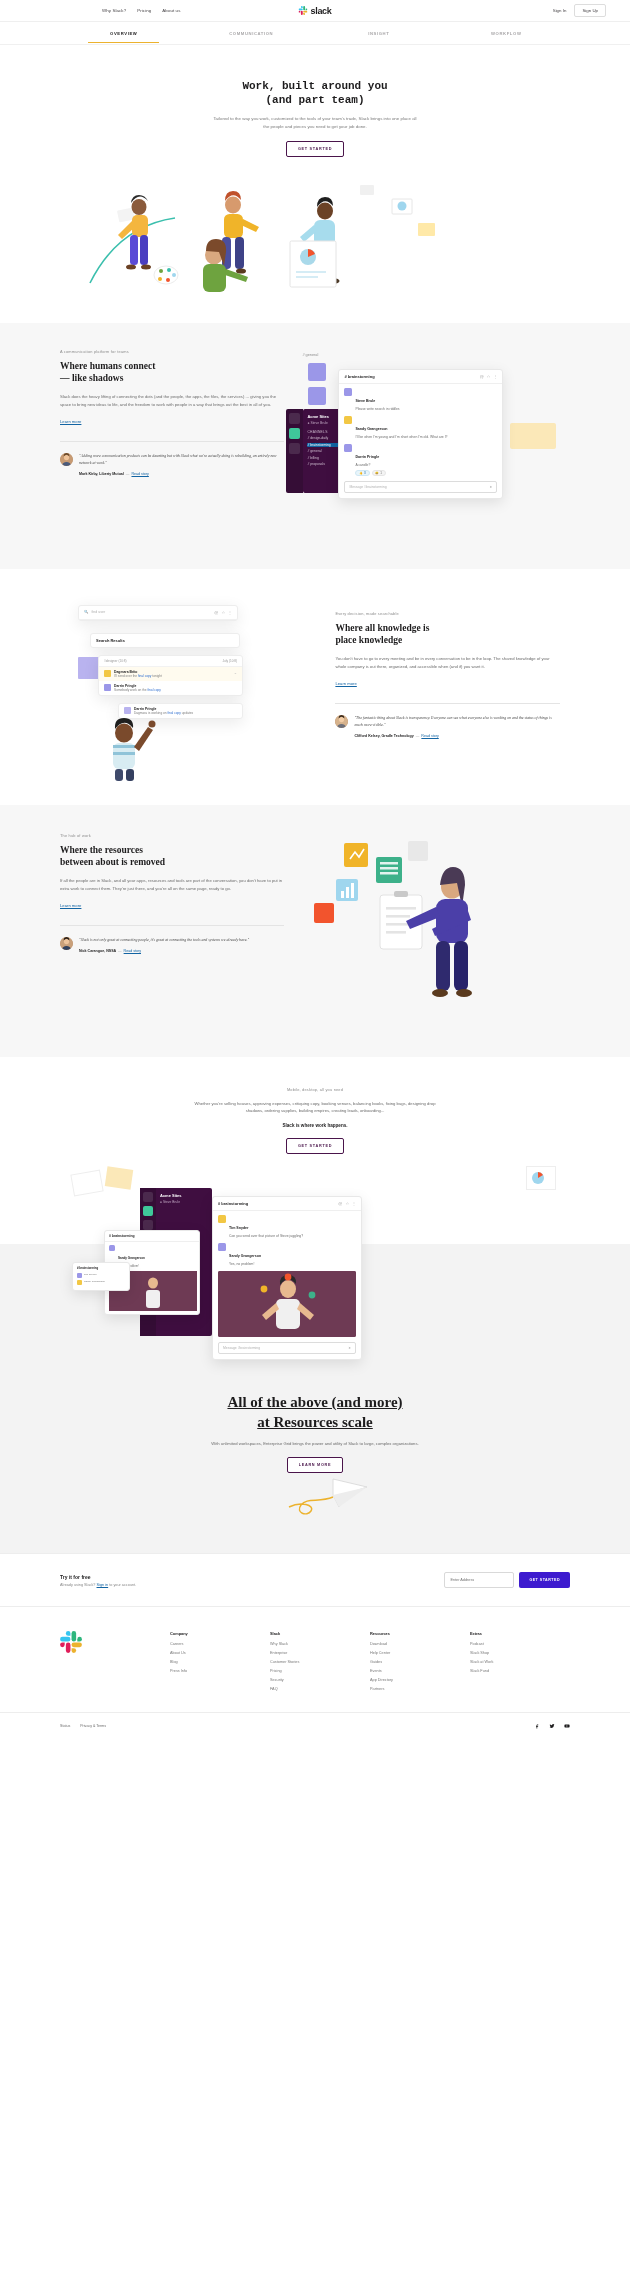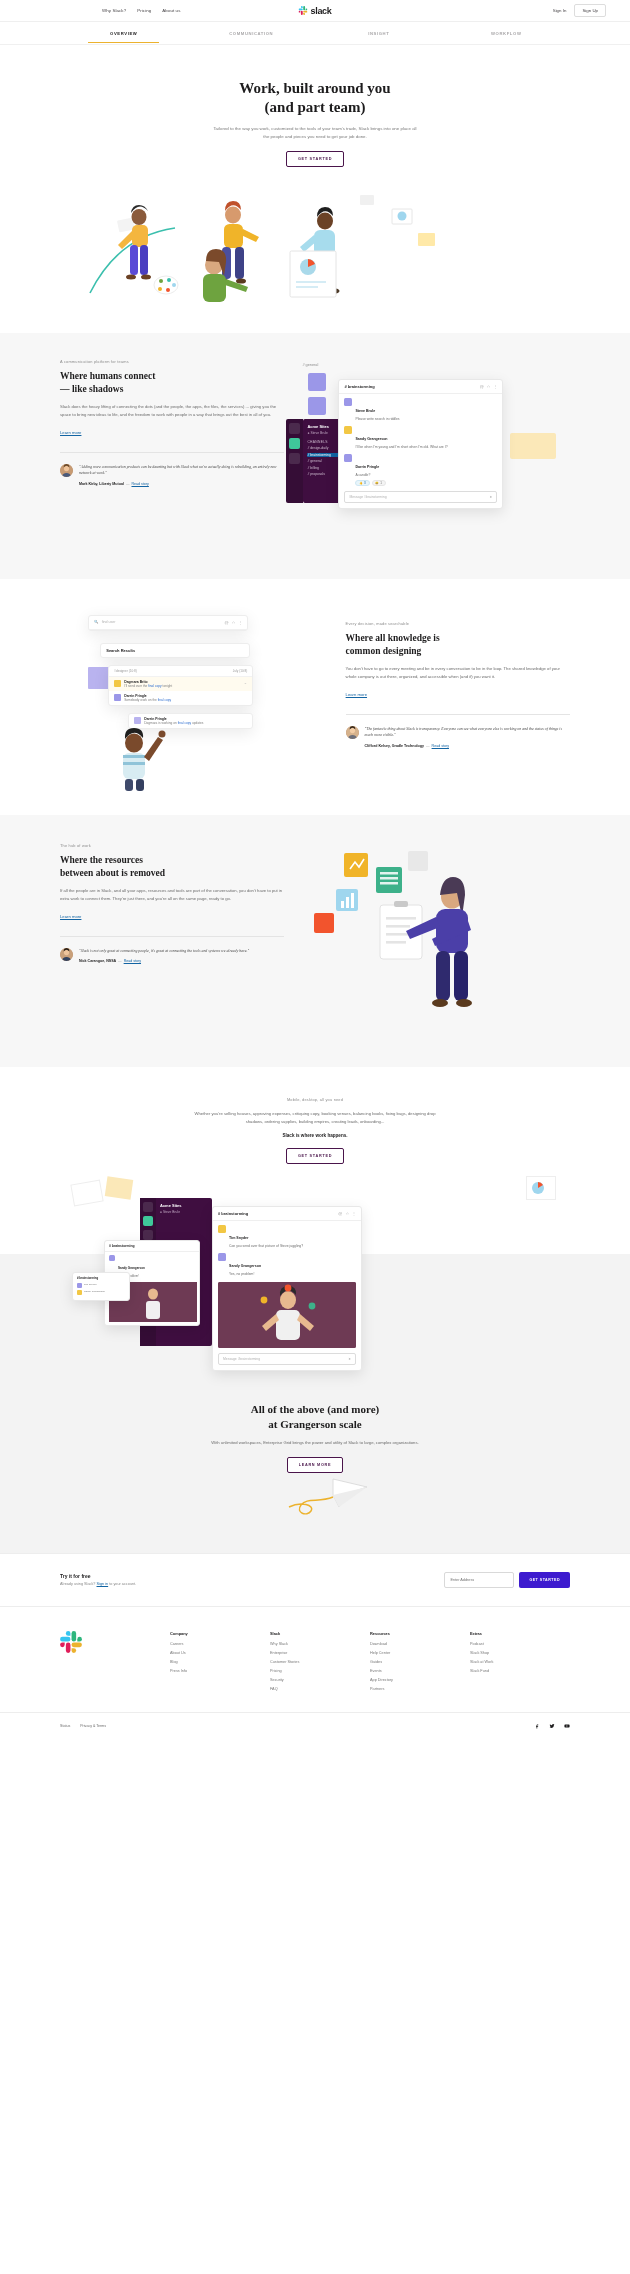--- a/index.html
+++ b/index.html
@@ -48,22 +48,22 @@
   }
   .tab.active { color: #1d1c1d; }
   .tab.active:after {
     content: ""; position: absolute; left: 22%; right: 22%; bottom: -1px;
     height: 1.5px; background: #ecb22e;
   }
 
   
   .hero { text-align: center; padding: 34px 0 0; }
   .hero h1 {
-    font-family: Liberation Serif, serif;
-    font-size: 15px; line-height: 1.28; color: #1d1c1d; font-weight: bold;
+    font-family: Liberation Mono, monospace;
+    font-size: 11px; line-height: 1.28; color: #1d1c1d; font-weight: bold;
   }
   .hero p {
     font-size: 4.4px; line-height: 1.75; color: #7a7a7a;
     margin: 8px auto 0; width: 210px;
   }
   .cta {
     display: inline-block; margin-top: 10px;
     background: #4a154b; color: #fff; font-size: 3.8px; font-weight: bold;
     letter-spacing: .7px; padding: 5px 11px; border-radius: 2px;
     border: none; cursor: pointer;
@@ -71,21 +71,21 @@
   .cta.outline {
     background: #fff; color: #4a154b; border: 1px solid #4a154b;
   }
 
   
   .hero-illo { position: relative; height: 160px; margin-top: 6px; overflow: hidden; }
 
   
   .sec { position: relative; }
   .sec.grey { background: #f7f7f7; }
-  .sec-inner { display: flex; padding: 0 60px; justify-content: flex-end; }
+  .sec-inner { display: flex; padding: 0 60px; }
   .col-text { width: 44%; }
   .eyebrow { font-size: 3.9px; color: #8d8d8d; letter-spacing: .2px; margin-bottom: 6px; }
   .sec h2 {
     font-family: "Liberation Serif", serif;
     font-size: 9.5px; line-height: 1.34; color: #1d1c1d; font-weight: bold;
   }
   .sec p.body {
     font-size: 4.2px; line-height: 1.95; color: #6b6b6b; margin-top: 8px;
   }
   .learn {
@@ -162,22 +162,22 @@
   }
   .center-sec p.body {
     width: 245px; margin: 8px auto 0; font-size: 4.2px;
     line-height: 1.85; color: #6b6b6b;
   }
   .bold-line { font-size: 4.6px; font-weight: bold; color: #1d1c1d; margin-top: 8px; }
 
   
   .ent { text-align: center; padding: 26px 0 34px; }
   .ent h2 {
-    font-family: "Liberation Serif", serif; font-size: 11px;
-    line-height: 1.35; color: #1d1c1d; font-weight: bold;
+    font-family: "Liberation Serif", serif; font-size: 15px;
+    line-height: 1.35; color: #1d1c1d; font-weight: bold; text-decoration: underline;
   }
   .ent p { width: 215px; margin: 7px auto 0; font-size: 4.2px; line-height: 1.8; color: #6b6b6b; }
 
   
   .trybar {
     display: flex; align-items: center; padding: 18px 60px;
     border-top: 1px solid #ededed;
   }
   .trybar h3 { font-size: 5px; font-weight: bold; color: #1d1c1d; }
   .trybar .sub { font-size: 3.8px; color: #8a8a8a; margin-top: 3px; }
@@ -485,21 +485,21 @@
         <circle cx="70" cy="13" r="3.5" fill="#7a4a2c"></circle>
         <rect x="33" y="58" width="8" height="12" rx="3" fill="#3f4a6b"></rect>
         <rect x="44" y="58" width="8" height="12" rx="3" fill="#354060"></rect>
       </svg>
     </div>
 
     <div class="col-text" style="padding-top:12px;">
       <div class="eyebrow">Every decision, made searchable</div>
       <h2>
         <span>Where all knowledge is</span><br>
-        <span>common designing</span>
+        <span>place knowledge</span>
       </h2>
       <p class="body">You don't have to go to every meeting and be in every conversation to be in the loop. The shared knowledge of your whole company is out there, organized, and accessible when (and if) you want it.</p>
       <a class="learn">Learn more</a>
       <div class="quote-sep">
         <div class="quote">
           <div class="avatar">
             <svg width="13" height="13" viewBox="0 0 13 13">
               <circle cx="6.5" cy="6.5" r="6.5" fill="#d6b28c"></circle>
               <circle cx="6.5" cy="4.6" r="2.6" fill="#f3cda5"></circle>
               <path d="M1.4 13 q1.4 -4 5.1 -4 q3.7 0 5.1 4z" fill="#6d6f7a"></path>
@@ -692,21 +692,21 @@
       <span style="width:5px;height:5px;background:#f2c744;border-radius:1px;"></span>
       <span style="font-size:2.5px;color:#777;">Sandy Grangerson</span>
     </div>
   </div>
 </div>
 
 <div style="background:#f3f3f3;">
   <div class="ent">
     <h2>
       <span>All of the above (and more)</span><br>
-      <span>at Grangerson scale</span>
+      <span>at Resources scale</span>
     </h2>
     <p>With unlimited workspaces, Enterprise Grid brings the power and utility of Slack to large, complex organizations.</p>
     <button class="cta outline">LEARN MORE</button>
 
     <div style="position:relative;height:46px;">
       <svg width="200" height="46" viewBox="0 0 200 46" style="position:absolute;left:50%;transform:translateX(-50%);">
         <path d="M118 6 L152 14 L128 22 L124 34 L118 22 Z" fill="#ffffff" stroke="#d6d6d6" stroke-width=".8"></path>
         <path d="M118 22 L152 14 L124 34 Z" fill="#ededed"></path>
         <path d="M118 24 C104 30, 92 24, 86 32 C80 40, 92 44, 96 38 C100 32, 86 28, 74 34" stroke="#ecb22e" stroke-width="1.4" fill="none"></path>
       </svg>

